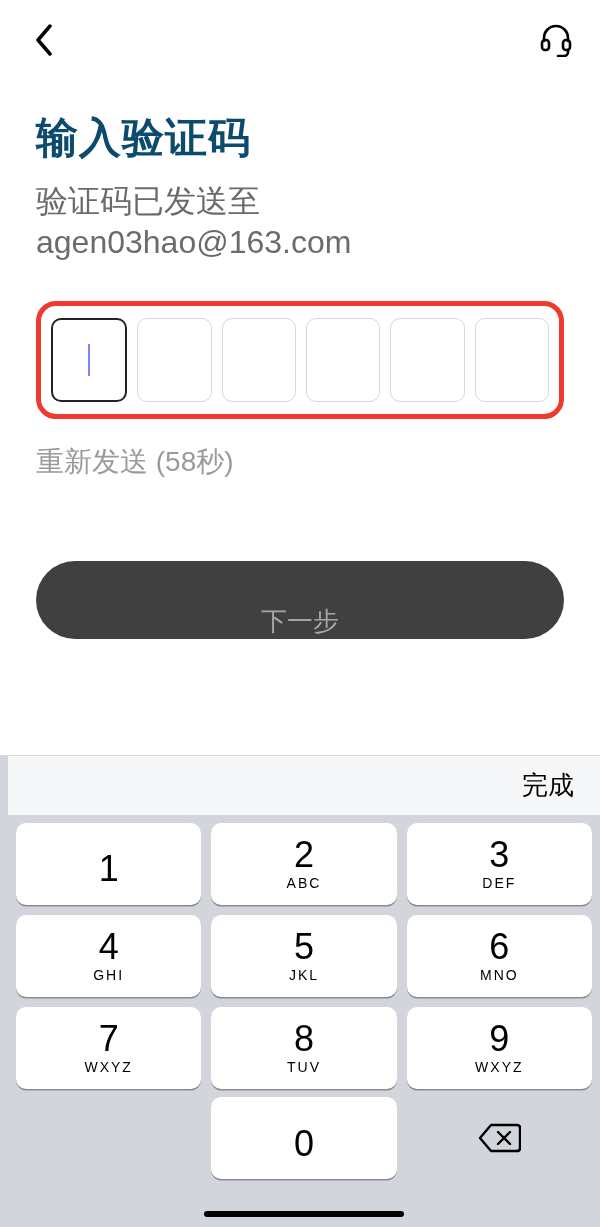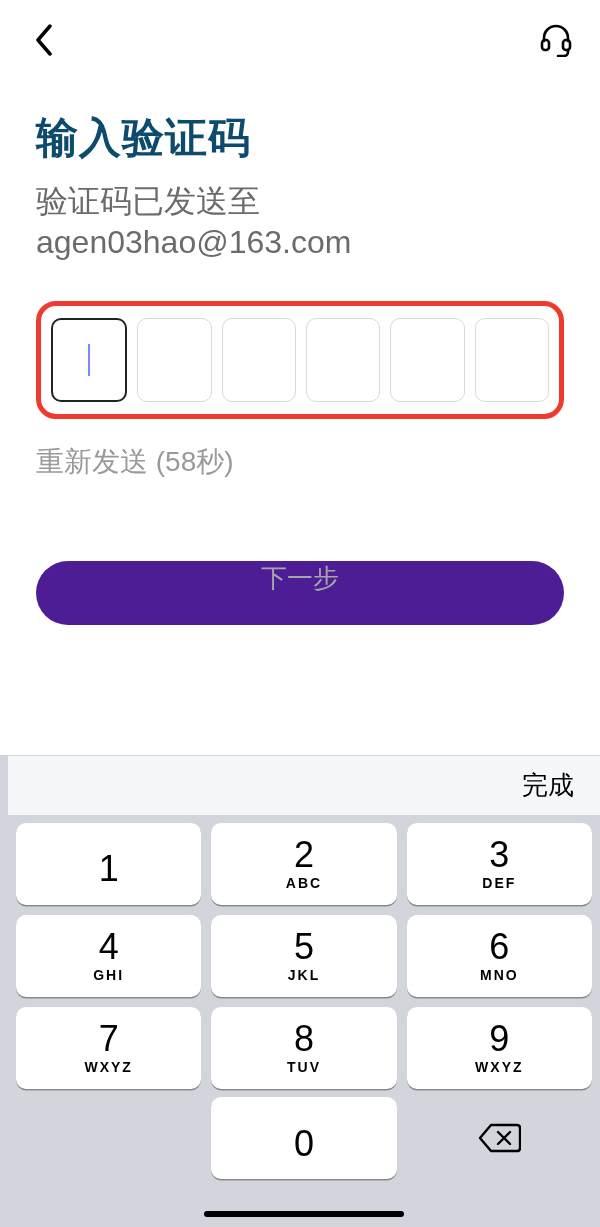--- a/index.html
+++ b/index.html
@@ -51,26 +51,26 @@
 
   .resend {
     margin-top: 24px;
     font-size: 28px;
     color:#9a9a9a;
   }
 
   .next-btn {
     margin-top: 80px;
     width: 100%;
-    height: 64px;
+    height: 78px;
     border-radius: 40px;
-    background: #4c1d95;
+    background: #404040;
     color:#a5a5a7;
     font-size: 26px;
-    display:flex; align-items:flex-start; justify-content:center;
+    display:flex; align-items:flex-end; justify-content:center;
   }
 
   
   .kb-wrap { background:#d2d5db;padding-left:8px; }
   .kb-toolbar {
     height: 60px;
     background:#f6f7f9;
     border-top:1px solid #d8d9dc;
     display:flex; align-items:center; justify-content:flex-end;
     padding: 0 26px;
@@ -89,21 +89,21 @@
   .key {
     background:#fff;
     border-radius:10px;
     box-shadow: 0 1.5px 0 rgba(0,0,0,.35);
     display:flex; flex-direction:column; align-items:center; justify-content:center;
     height: 82px;
     cursor:pointer;
     user-select:none;
   }
   .key .num { font-size: 36px; font-weight:400; line-height:1; }
-  .key .letters { font-size: 14px; font-weight:700; letter-spacing:2px; color:#000; margin-top:2px; }
+  .key .letters { font-size: 14px; font-weight:400; letter-spacing:2px; color:#000; margin-top:2px; }
   .key.blank-letters .num { transform: translateY(6px); }
 
   .kb-bottom {
     display:grid;
     grid-template-columns: repeat(3, 1fr);
     gap: 10px;
     padding: 0 8px 8px 8px;
   }
   .spacer { }
   .del-key {

